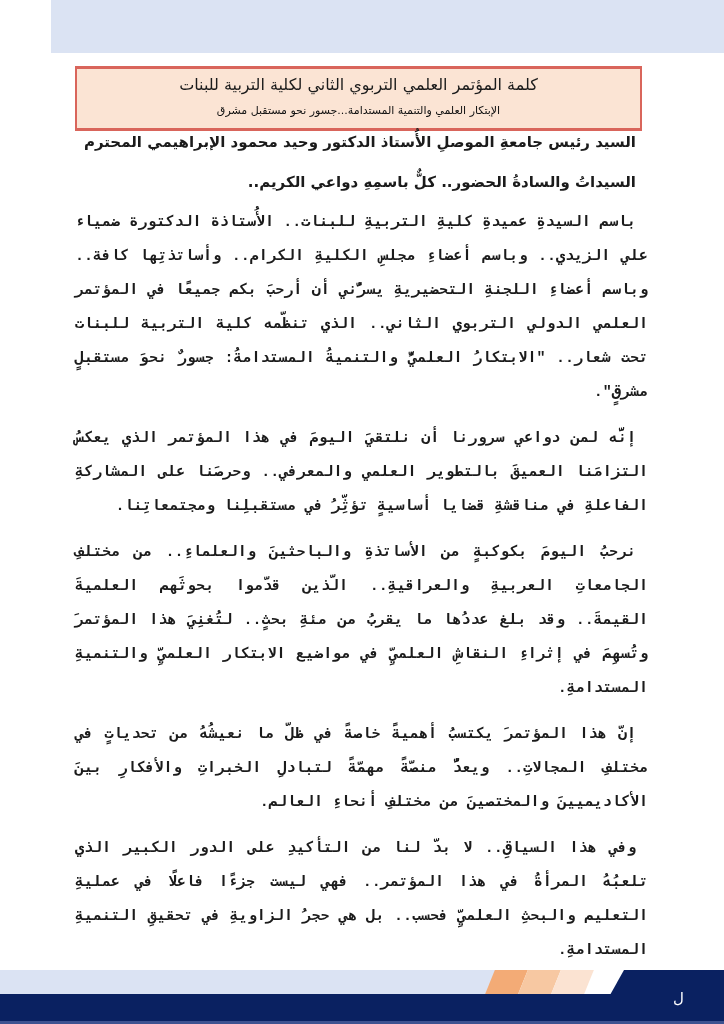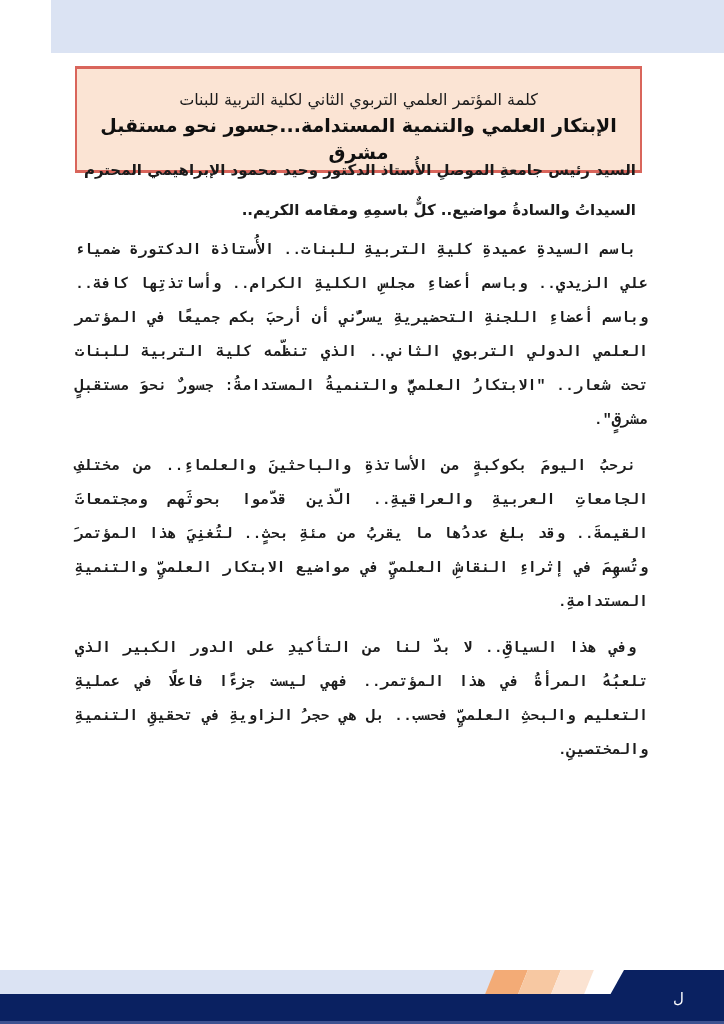--- a/index.html
+++ b/index.html
@@ -13,27 +13,27 @@
     position:absolute; left:51px; top:0; width:673px; height:53px;
     background:#dbe3f3;
   }
   
   .titlebox {
     position:absolute; left:75px; top:66px; width:553px;
     background:#fbe4d4;
     border-style:solid; border-color:#d9655b;
     border-width:3px 2px 3px 2px;
     direction:rtl; text-align:center;
-    padding:18px 5px 4px 5px;
+    padding:3px 5px 4px 5px;
   }
   .title-line1 { margin:0; font-size:16px; line-height:25px; font-weight:400; color:#1b1b1b; }
-  .title-line2 { margin:0; font-size:19px; line-height:27px; font-weight:700; color:#101010; }
+  .title-line2 { margin:0; font-size:11px; line-height:27px; font-weight:400; color:#101010; }
   
   .bodytext {
-    position:absolute; left:75px; top:150px; width:573px;
+    position:absolute; left:75px; top:122px; width:573px;
     direction:rtl; text-align:justify;
     color:#1b1b1b; font-weight:700; font-size:15px;
   }
   .sal  { margin:0; line-height:40px; text-indent:12px; }
   .para { margin:4px 0 12px 0; line-height:34px; text-indent:12px;font-family:Liberation Mono, monospace; }
   .para:last-child { margin-bottom:0; }
   
   .footer-strip {
     position:absolute; left:0; top:970px; width:496px; height:24px;
     background:#dbe3f3;
@@ -71,25 +71,27 @@
 
   <div class="topbar" style="background: rgb(219, 227, 243);"></div>
 
   <div class="titlebox" style="background: rgb(251, 228, 212); border-color: rgb(217, 101, 91);">
     <p class="title-line1">كلمة المؤتمر العلمي التربوي الثاني لكلية التربية للبنات</p>
     <p class="title-line2">الإبتكار العلمي والتنمية المستدامة...جسور نحو مستقبل مشرق</p>
   </div>
 
   <div class="bodytext" style="color: rgb(27, 27, 27);">
     <p class="sal">السيد رئيس جامعةِ الموصلِ الأُستاذ الدكتور وحيد محمود الإبراهيمي المحترم</p>
-    <p class="sal">السيداتُ والسادةُ مواضيع.. كلٌّ باسمِهِ ومقامه الكريم..</p>
+    <p class="sal">السيداتُ والسادةُ الحضور.. كلٌّ باسمِهِ دواعي الكريم..</p>
 
     <p class="para">باسم السيدةِ عميدةِ كليةِ التربيةِ للبنات.. الأُستاذة الدكتورة ضمياء علي الزيدي.. وباسم أعضاءِ مجلسِ الكليةِ الكرام.. وأساتذتِها كافة.. وباسم أعضاءِ اللجنةِ التحضيريةِ يسرُّني أن أرحبَ بكم جميعًا في المؤتمر العلمي الدولي التربوي الثاني.. الذي تنظّمه كلية التربية للبنات تحت شعار.. "الابتكارُ العلميُّ والتنميةُ المستدامةُ: جسورٌ نحوَ مستقبلٍ مشرقٍ".</p>
-    <p class="para">نرحبُ اليومَ بكوكبةٍ من الأساتذةِ والباحثينَ والعلماءِ.. من مختلفِ الجامعاتِ العربيةِ والعراقيةِ.. الّذين قدّموا بحوثَهم ومجتمعاتَ القيمةَ.. وقد بلغ عددُها ما يقربُ من مئةِ بحثٍ.. لتُغنِيَ هذا المؤتمرَ وتُسهِمَ في إثراءِ النقاشِ العلميِّ في مواضيع الابتكار العلميِّ والتنميةِ المستدامةِ.</p>
-    <p class="para">وفي هذا السياقِ.. لا بدّ لنا من التأكيدِ على الدور الكبير الذي تلعبُهُ المرأةُ في هذا المؤتمر.. فهي ليست جزءًا فاعلًا في عمليةِ التعليم والبحثِ العلميِّ فحسب.. بل هي حجرُ الزاويةِ في تحقيقِ التنميةِ والمختصينِ.</p>
+    <p class="para">إنَّه لمن دواعي سرورنا أن نلتقيَ اليومَ في هذا المؤتمر الذي يعكسُ التزامَنا العميقَ بالتطوير العلمي والمعرفي.. وحرصَنا على المشاركةِ الفاعلةِ في مناقشةِ قضايا أساسيةٍ تؤثِّرُ في مستقبلِنا ومجتمعاتِنا.</p>
+    <p class="para">نرحبُ اليومَ بكوكبةٍ من الأساتذةِ والباحثينَ والعلماءِ.. من مختلفِ الجامعاتِ العربيةِ والعراقيةِ.. الّذين قدّموا بحوثَهم العلميةَ القيمةَ.. وقد بلغ عددُها ما يقربُ من مئةِ بحثٍ.. لتُغنِيَ هذا المؤتمرَ وتُسهِمَ في إثراءِ النقاشِ العلميِّ في مواضيع الابتكار العلميِّ والتنميةِ المستدامةِ.</p>
+    <p class="para">إنّ هذا المؤتمرَ يكتسبُ أهميةً خاصةً في ظلّ ما نعيشُهُ من تحدياتٍ في مختلفِ المجالاتِ.. ويعدُّ منصّةً مهمّةً لتبادلِ الخبراتِ والأفكارِ بينَ الأكاديميينَ والمختصينَ من مختلفِ أنحاءِ العالم.</p>
+    <p class="para">وفي هذا السياقِ.. لا بدّ لنا من التأكيدِ على الدور الكبير الذي تلعبُهُ المرأةُ في هذا المؤتمر.. فهي ليست جزءًا فاعلًا في عمليةِ التعليم والبحثِ العلميِّ فحسب.. بل هي حجرُ الزاويةِ في تحقيقِ التنميةِ المستدامةِ.</p>
   </div>
 
   <div class="footer-strip" style="background: rgb(219, 227, 243);"></div>
   <div class="stripe stripe-1" style="background: rgb(243, 171, 118);"></div>
   <div class="stripe stripe-2" style="background: rgb(247, 200, 162);"></div>
   <div class="stripe stripe-3" style="background: rgb(251, 227, 210);"></div>
   <div class="navy-tab" style="background: rgb(10, 33, 97);"></div>
   <div class="navy-bar" style="background: rgb(10, 33, 97);"></div>
   <div class="bottom-edge" style="background: rgb(62, 82, 144);"></div>
   <div class="page-label">ل</div>

